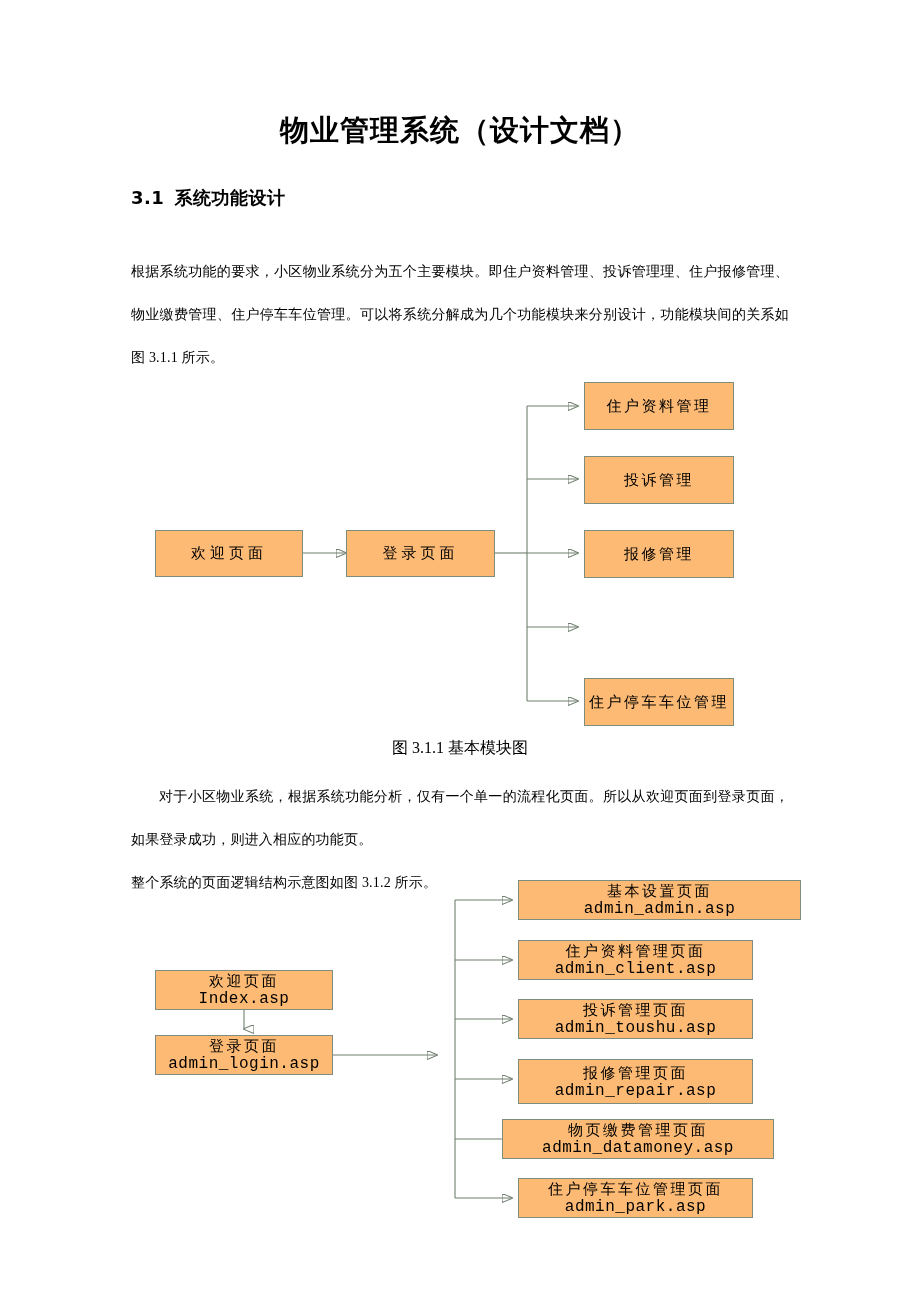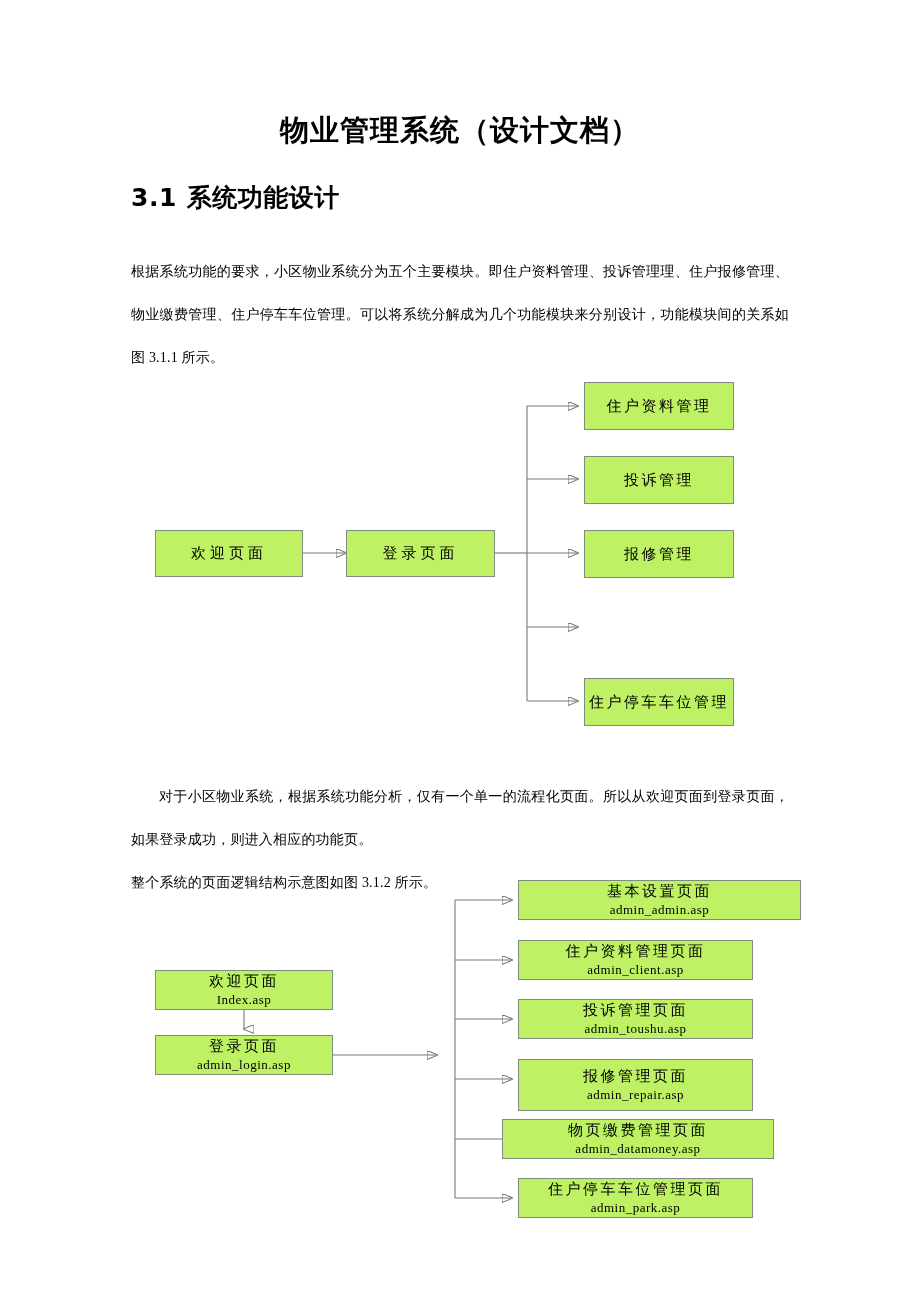--- a/index.html
+++ b/index.html
@@ -35,21 +35,21 @@
     letter-spacing: 1px;
     line-height: 40px;
   }
 
   .section-heading {
     position: absolute;
     left: 131px;
     top: 183px;
     font-family: "DejaVu Sans", "Liberation Sans", sans-serif;
     font-weight: bold;
-    font-size: 25px;
+    font-size: 18px;
     line-height: 30px;
     letter-spacing: 0.5px;
   }
   .section-heading .num { margin-right: 10px; }
 
   .body-para {
     position: absolute;
     left: 131px;
     width: 658px;
     font-size: 14px;
@@ -71,38 +71,38 @@
     line-height: 24px;
   }
   #caption-1 { top: 736px; }
 
   
   .diagram { position: absolute; left: 0; top: 0; width: 920px; height: 1302px; pointer-events: none; }
   .node {
     position: absolute;
     box-sizing: border-box;
     border: 1px solid #7e8d7e;
-    background: #bef264;
+    background: #fdba74;
     display: flex;
     flex-direction: column;
     align-items: center;
     justify-content: center;
     text-align: center;
     font-family: "Liberation Serif", "DejaVu Serif", serif;
     pointer-events: auto;
   }
   .node .cn {
     font-size: 15px;
     line-height: 19px;
     letter-spacing: 2.5px;
     white-space: nowrap;
   }
   .node .fn {
-    font-family: Liberation Serif, serif;
-    font-size: 13px;
+    font-family: Liberation Mono, monospace;
+    font-size: 16px;
     line-height: 17px;
     letter-spacing: 0.5px;
     white-space: nowrap;
   }
   .node.single .cn { letter-spacing: 4px; }
 
   svg.links {
     position: absolute;
     left: 0; top: 0;
     width: 920px; height: 1302px;
@@ -158,20 +158,21 @@
       <span class="cn">投诉管理</span>
     </div>
     <div class="node" style="left:584px; top:530px; width:150px; height:48px;">
       <span class="cn">报修管理</span>
     </div>
     <div class="node" style="left:584px; top:678px; width:150px; height:48px;">
       <span class="cn">住户停车车位管理</span>
     </div>
   </div>
 
+  <div class="fig-caption" id="caption-1">图 3.1.1 基本模块图</div>
 
   <div class="body-para" id="para-2">
     <div class="indent">对于小区物业系统，根据系统功能分析，仅有一个单一的流程化页面。所以从欢迎页面到登录页面，如果登录成功，则进入相应的功能页。</div>
     <div>整个系统的页面逻辑结构示意图如图 3.1.2 所示。</div>
   </div>
 
   <div class="diagram">
     <svg class="links">
       <defs>
         <marker id="ah2" markerWidth="11" markerHeight="9" refX="10" refY="4.5" orient="auto" markerUnits="userSpaceOnUse">
@@ -210,21 +211,21 @@
       <span class="fn">admin_admin.asp</span>
     </div>
     <div class="node" style="left:518px; top:940px; width:235px; height:40px;">
       <span class="cn">住户资料管理页面</span>
       <span class="fn">admin_client.asp</span>
     </div>
     <div class="node" style="left:518px; top:999px; width:235px; height:40px;">
       <span class="cn">投诉管理页面</span>
       <span class="fn">admin_toushu.asp</span>
     </div>
-    <div class="node" style="left:518px; top:1059px; width:235px; height:52px;">
+    <div class="node" style="left:518px; top:1059px; width:235px; height:45px;">
       <span class="cn">报修管理页面</span>
       <span class="fn">admin_repair.asp</span>
     </div>
     <div class="node" style="left:502px; top:1119px; width:272px; height:40px;">
       <span class="cn">物页缴费管理页面</span>
       <span class="fn">admin_datamoney.asp</span>
     </div>
     <div class="node" style="left:518px; top:1178px; width:235px; height:40px;">
       <span class="cn">住户停车车位管理页面</span>
       <span class="fn">admin_park.asp</span>

